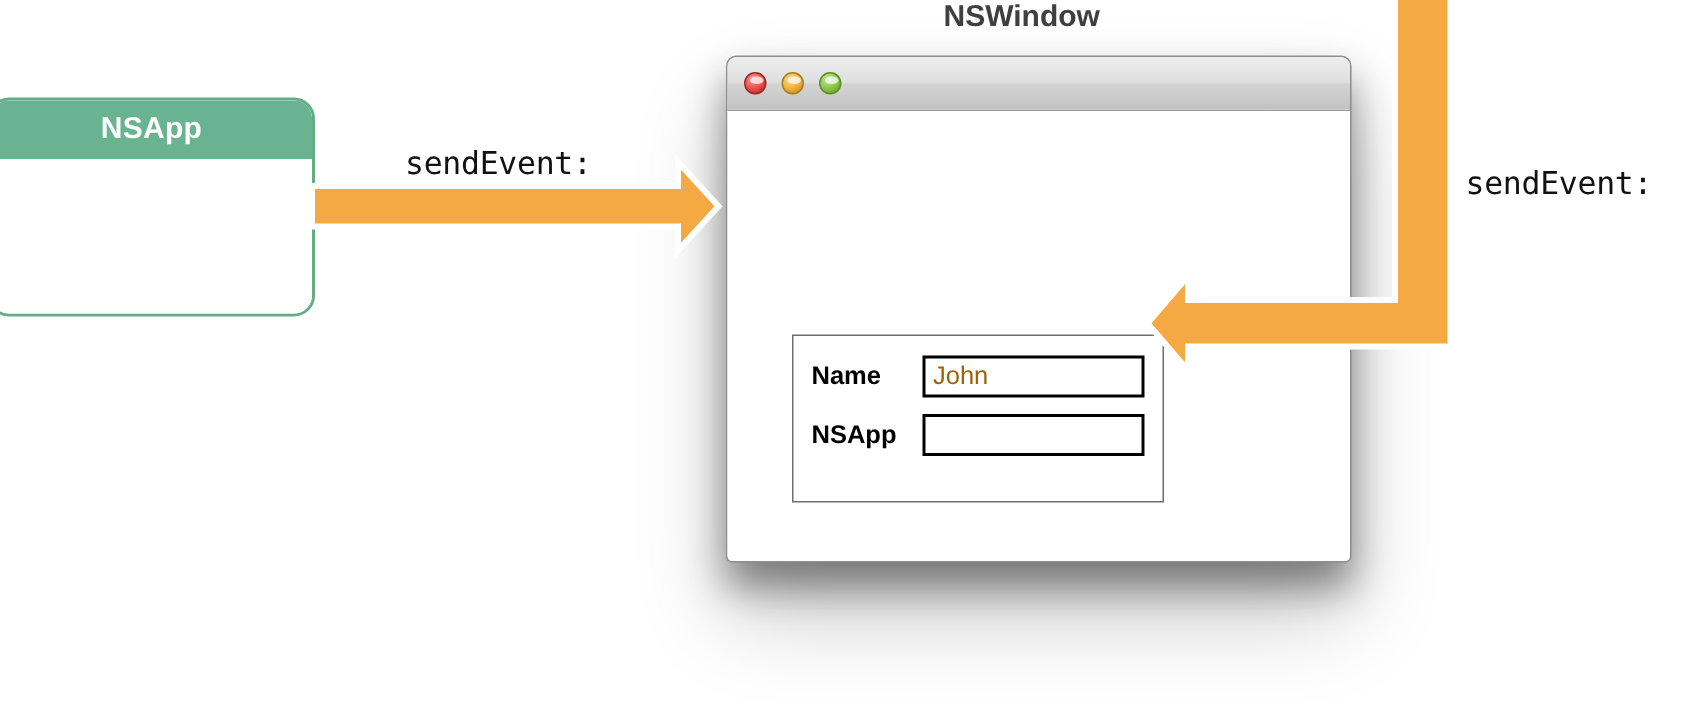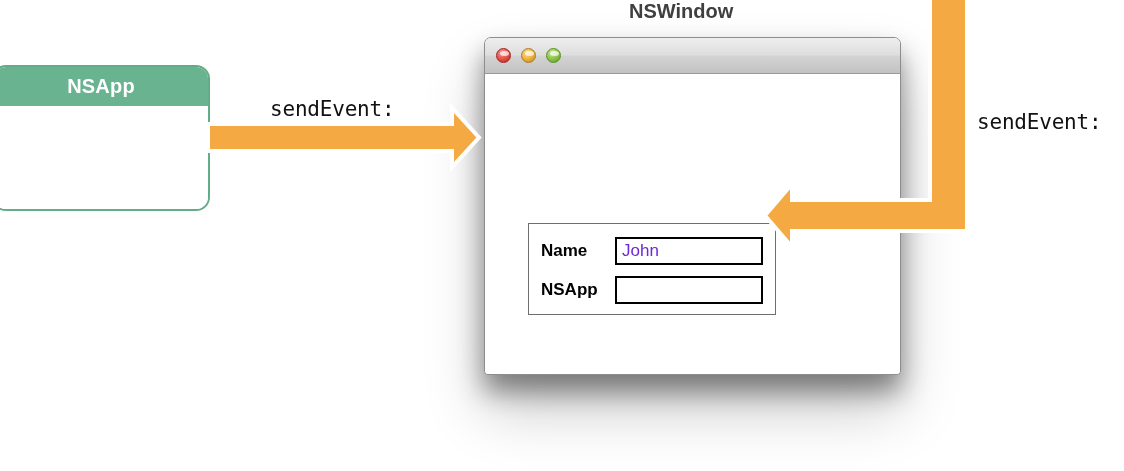--- a/index.html
+++ b/index.html
@@ -141,21 +141,21 @@
     background: #ffffff;
     border-radius: 0 0 4px 4px;
   }
 
   
   .form-panel {
     position: absolute;
     left: 43px;
     top: 149px;
     width: 248px;
-    height: 92px;
+    height: 112px;
     border: 1px solid #6e6e6e;
     background: #ffffff;
     box-sizing: border-box;
     padding: 11px 12px;
   }
   .form-row {
     display: flex;
     align-items: center;
     height: 31px;
     margin-bottom: 8px;
@@ -173,21 +173,21 @@
     flex: 1 1 auto;
     height: 28px;
     border: 2px solid #000000;
     background: #ffffff;
     box-sizing: border-box;
     display: flex;
     align-items: center;
     padding-left: 5px;
     font-family: "Liberation Sans", sans-serif;
     font-size: 17px;
-    color: #6d28d9;
+    color: #a16207;
   }
 
   
   .arrow-svg {
     position: absolute;
     left: 0;
     top: 0;
     width: 1124px;
     height: 471px;
     pointer-events: none;

